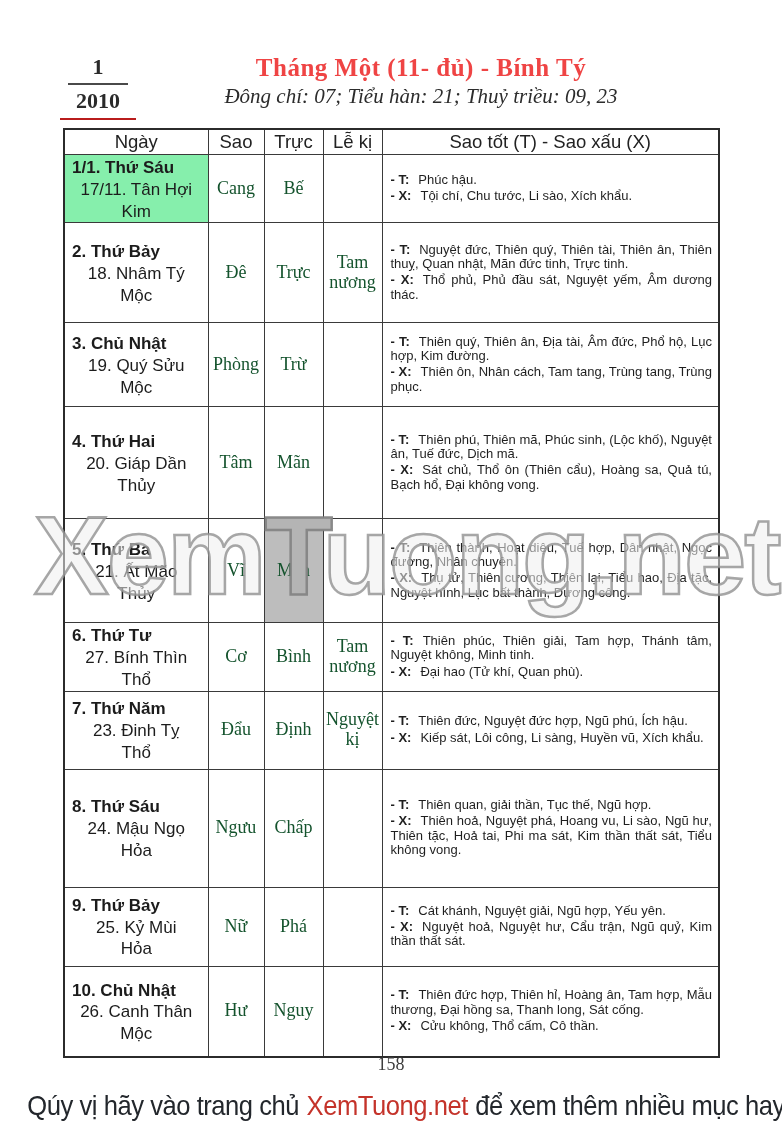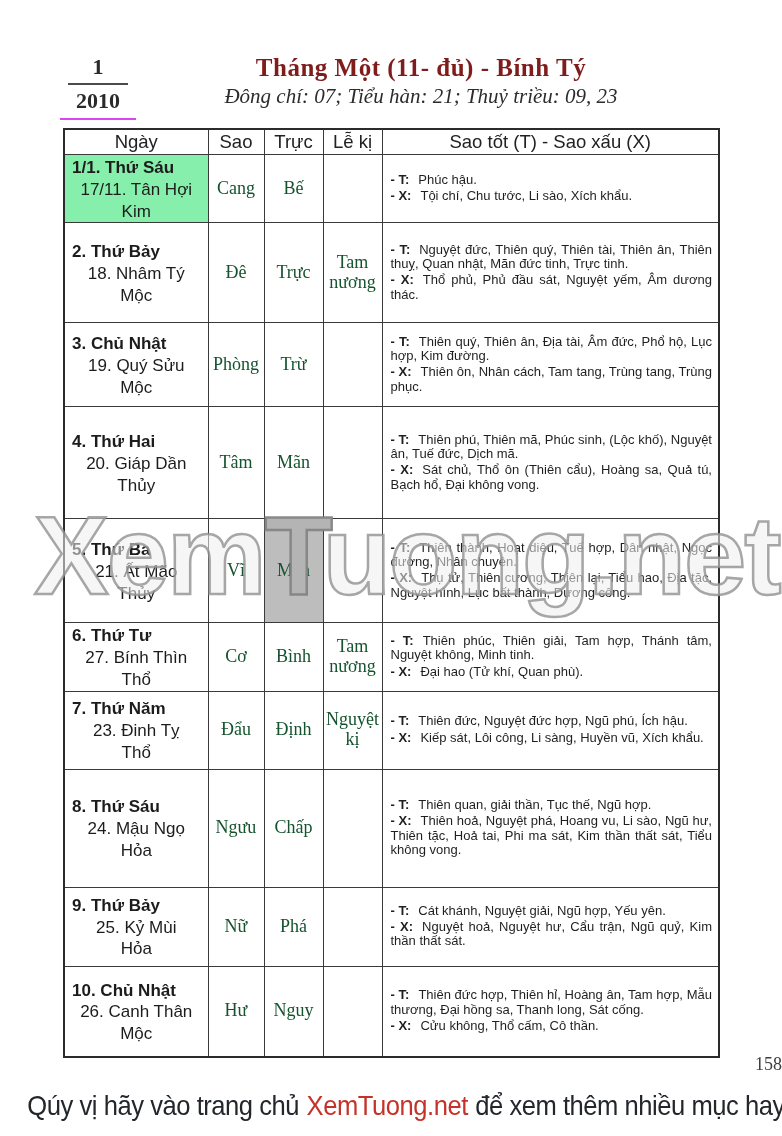--- a/index.html
+++ b/index.html
@@ -12,25 +12,25 @@
     overflow:hidden;
   }
   .page{position:absolute;inset:0;}
 
   
   .frac{
     position:absolute;left:60px;top:54px;width:76px;text-align:center;
     font-family:"Liberation Serif", serif;font-weight:bold;color:#2a2a2a;
   }
   .frac .m{font-size:22px;border-bottom:2px solid #4a4a4a;padding-bottom:3px;width:60px;margin:0 auto;}
-  .frac .y{font-size:22px;padding-top:3px;border-bottom:2px solid #d946ef;padding-bottom:4px;}
+  .frac .y{font-size:22px;padding-top:3px;border-bottom:2px solid #b91c1c;padding-bottom:4px;}
   .titleblock{position:absolute;left:120px;right:60px;top:54px;text-align:center;}
   .title{
     font-family:"Liberation Serif", serif;font-weight:bold;
-    font-size:25px;color:#7f1d1d;letter-spacing:0.5px;
+    font-size:25px;color:#ef4444;letter-spacing:0.5px;
   }
   .subtitle{
     margin-top:2px;
     font-family:"Liberation Serif", serif;font-style:italic;
     font-size:21px;color:#2c2c2c;
   }
 
   
   table.alm{
     position:absolute;left:63px;top:128px;width:657px;
@@ -68,21 +68,21 @@
     -webkit-text-stroke:2.5px rgba(145,145,145,0.8);
     pointer-events:none;z-index:5;
   }
   .watermark .wm-t{
     color:#b4b4b4;
     -webkit-text-stroke:2.5px rgba(130,130,130,0.9);
   }
 
   
   .pagenum{
-    position:absolute;left:0;right:0;top:1054px;text-align:right;
+    position:absolute;left:0;right:0;top:1054px;text-align:center;
     font-family:"Liberation Serif", serif;font-size:18px;color:#3d3d3d;
   }
   .promo{
     position:absolute;left:0;right:0;top:1090px;text-align:center;
     font-size:27.5px;color:#23272c;white-space:nowrap;
     transform:scaleX(0.93);
     letter-spacing:-0.5px;
   }
   .promo .site{margin:0 8px;}
 </style>

